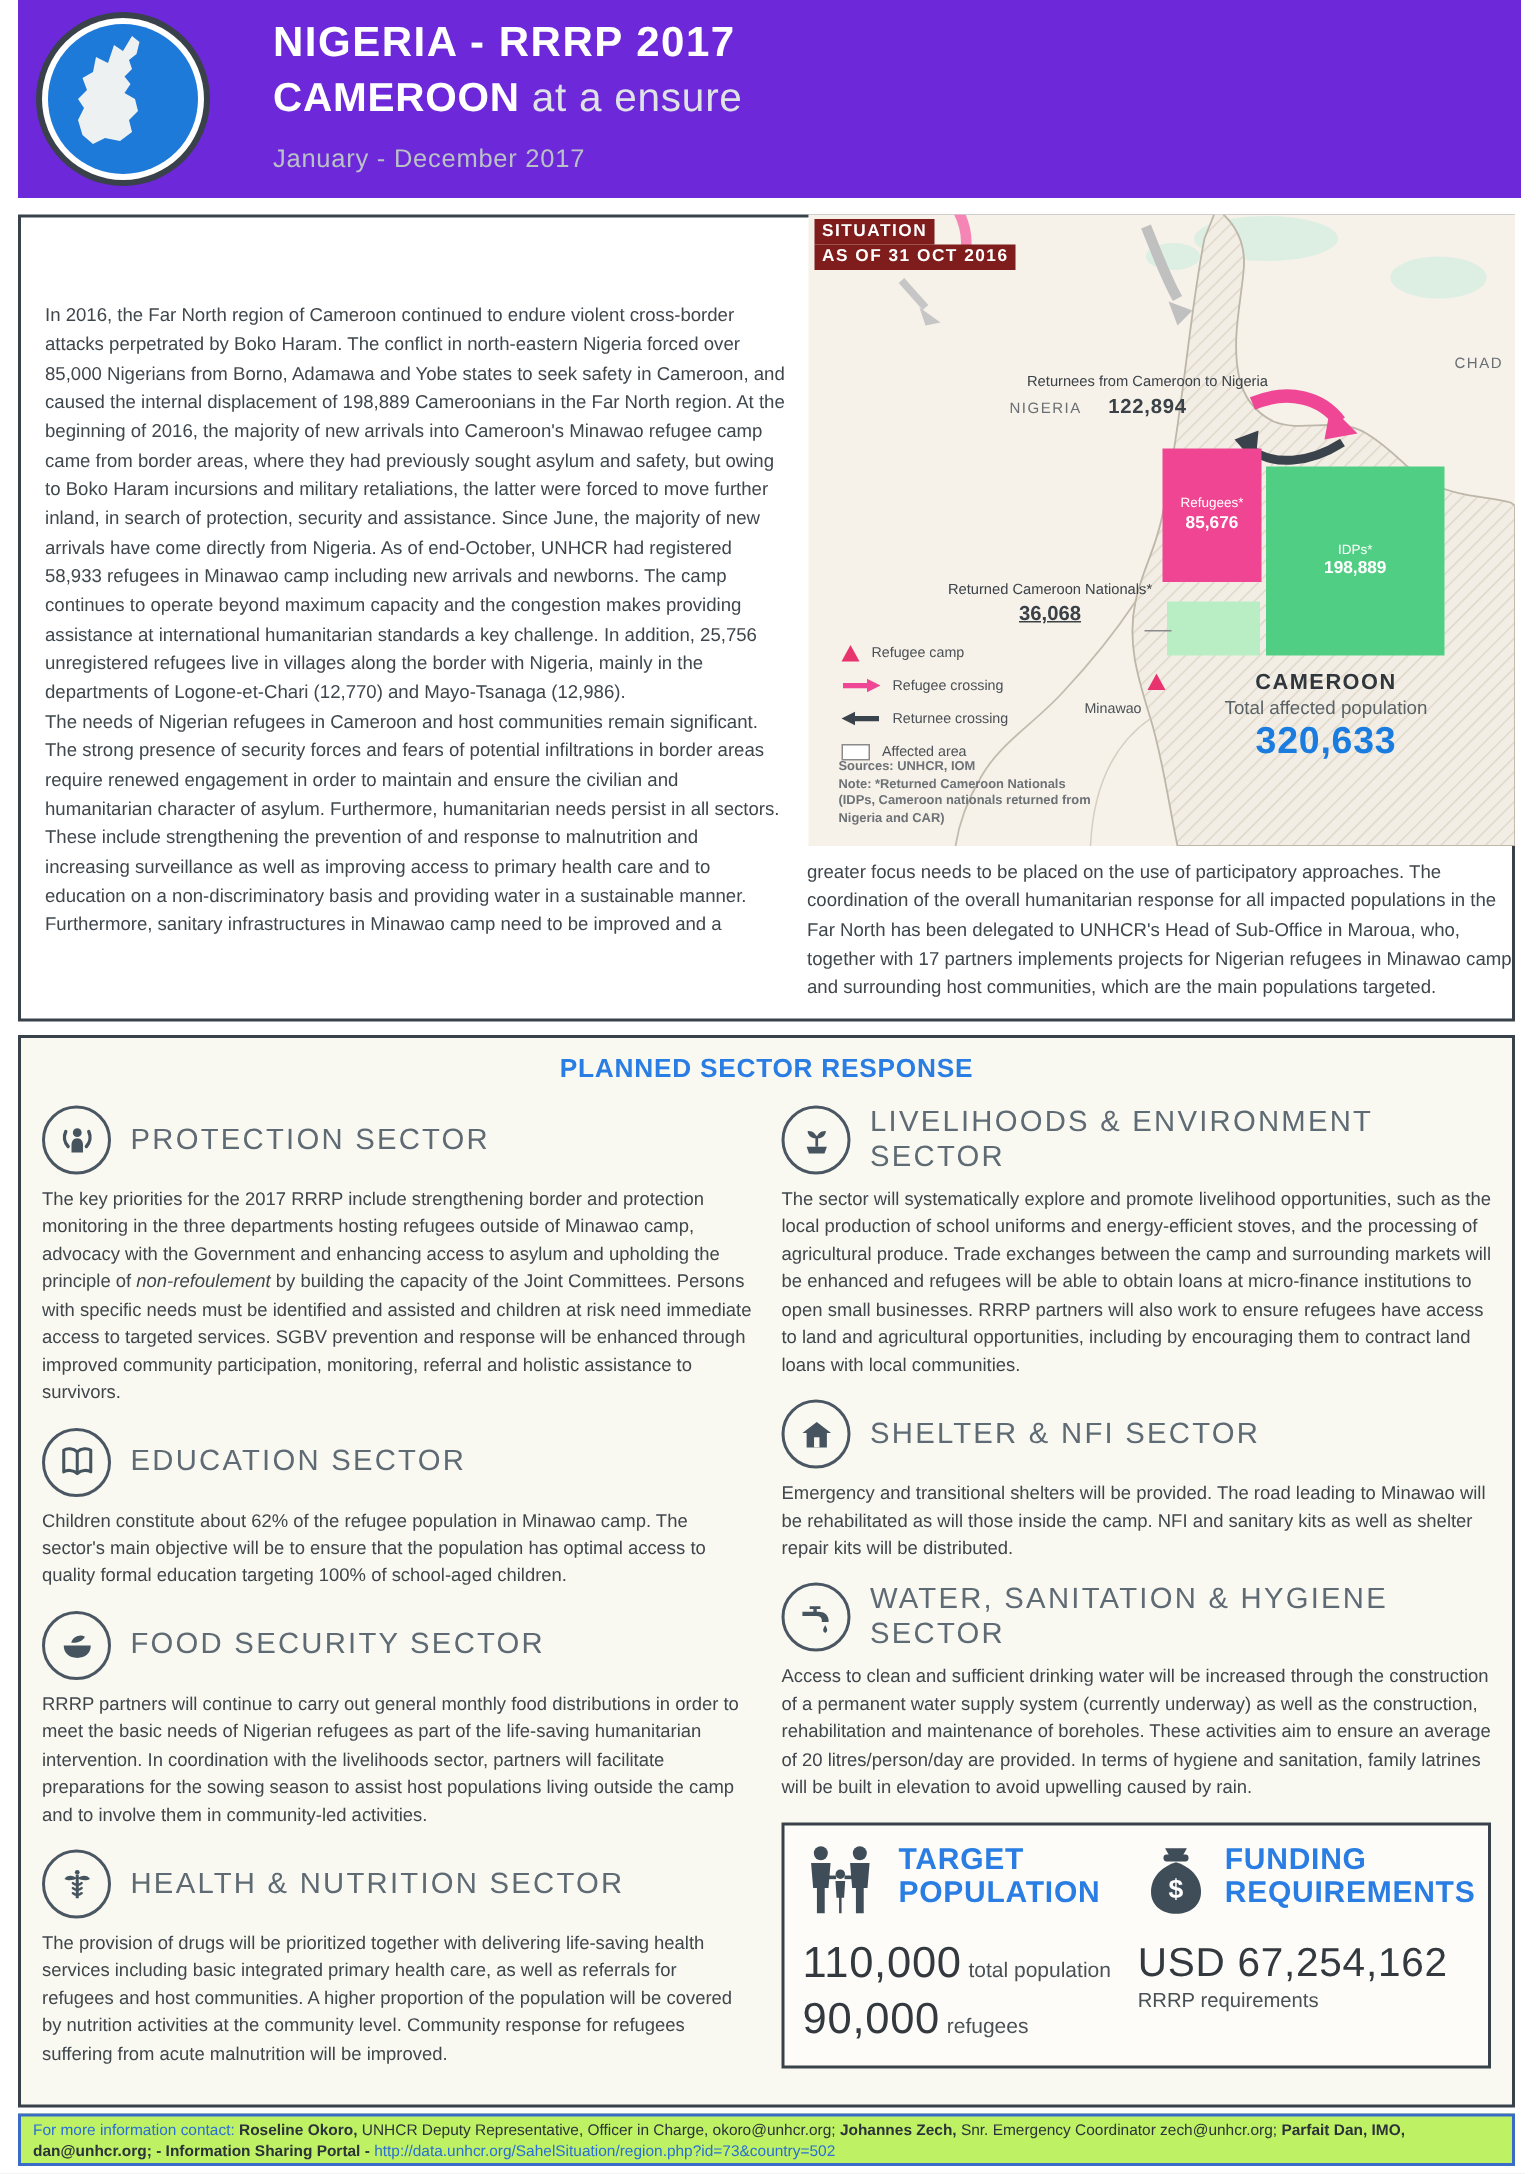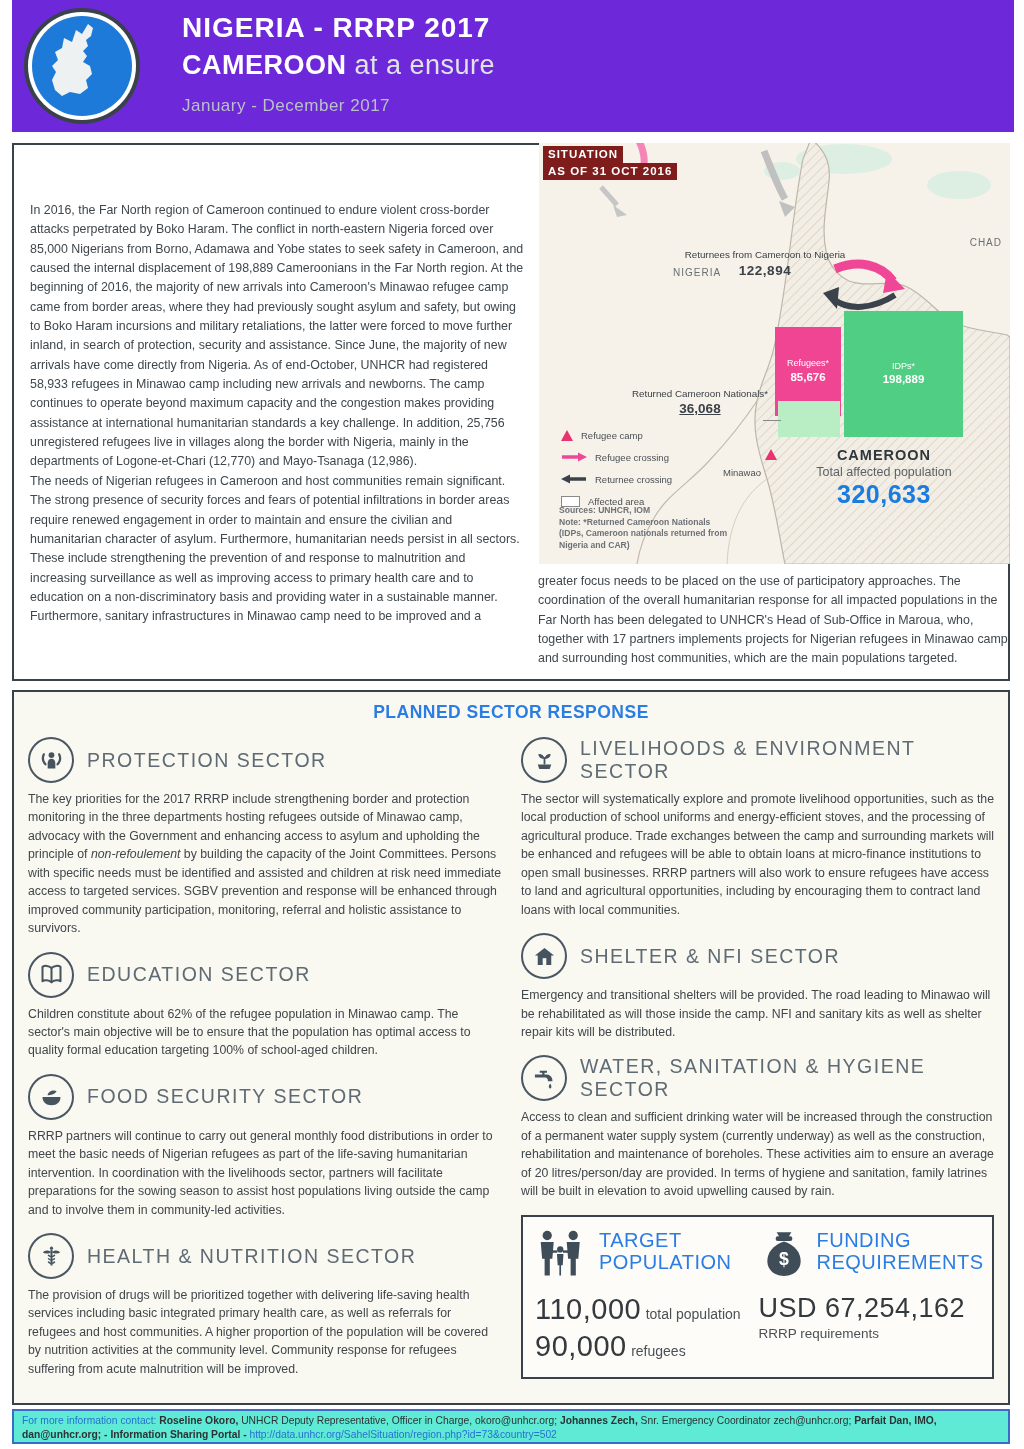--- a/index.html
+++ b/index.html
@@ -27,21 +27,21 @@
   .map { position:absolute; top:-2px; right:-2px; width:471px; height:421px; background:#f6f1e9; overflow:hidden; }
   .map svg.bg { position:absolute; left:0; top:0; }
   .badge { position:absolute; left:4px; top:3px; font-size:11.5px; font-weight:bold; color:#fff; letter-spacing:1px; line-height:1.15; }
   .badge span { background:#7f1d1d; display:inline-block; padding:2px 5px; }
   .country-label { position:absolute; font-size:10px; color:#6a6f73; letter-spacing:1px; }
   .returnees { position:absolute; left:138px; top:106px; width:176px; text-align:center; font-size:9.8px; color:#3a4147; line-height:1.25; }
   .returnees .val { font-size:13.5px; font-weight:bold; margin-top:2px; letter-spacing:0.5px; }
   .popbox { position:absolute; color:#fff; text-align:center; display:flex; flex-direction:column; justify-content:center; line-height:1.3; }
   .popbox .lbl { font-size:9px; }
   .popbox .val { font-size:11.5px; font-weight:bold; }
-  .pb-refugees { left:236px; top:184px; width:66px; height:89px; background:#f04592; }
+  .pb-refugees { left:236px; top:156px; width:66px; height:89px; background:#f04592; }
   .pb-idps { left:305px; top:168px; width:119px; height:126px; background:#50cf84; }
   .pb-returned { left:239px; top:258px; width:62px; height:36px; background:#b9eec4; }
   .returned-lbl { position:absolute; left:88px; top:245px; width:146px; text-align:center; font-size:9.8px; color:#3a4147; line-height:1.25; }
   .returned-lbl .val { font-size:13.5px; font-weight:bold; margin-top:1px;text-decoration:underline; }
   .connector { position:absolute; left:224px; top:277px; width:18px; height:1px; background:#8a8a8a; }
   .legend { position:absolute; left:22px; top:284px; }
   .legend-row { display:flex; align-items:center; gap:8px; height:16px; margin-bottom:6px; }
   .legend-row .txt { font-size:9.5px; color:#4a5055; }
   .tri { width:0; height:0; border-left:6px solid transparent; border-right:6px solid transparent; border-bottom:11px solid #e8336f; }
   .area-swatch { width:19px; height:11px; background:#fff; border:1px solid #8a8a8a; }
@@ -58,29 +58,29 @@
   .cols { display:flex; gap:20px; }
   .col { width:calc(50% - 10px); }
   .sector-head { display:flex; align-items:center; gap:13px; margin:10px 0 7px 0; }
   .icon-circle { width:46px; height:46px; border:2.5px solid #4a5763; border-radius:50%; display:flex; align-items:center; justify-content:center; flex:none; background:transparent; }
   .sector-title { font-size:19.5px; color:#5f6b74; letter-spacing:1.5px; }
   .sector-text { font-size:12.3px; line-height:1.5; color:#40474c; }
   
   .summary { border:2px solid #39424a; background:#fdfcf8; margin-top:14px; padding:12px 10px 14px 12px; display:flex; }
   .sum-half { width:50%; }
   .sum-head { display:flex; align-items:flex-start; gap:8px; }
-  .sum-title { font-size:20px; font-weight:normal; color:#2a7de2; line-height:1.1; letter-spacing:0.5px; width:150px; }
+  .sum-title { font-size:20px; font-weight:bold; color:#2a7de2; line-height:1.1; letter-spacing:0.5px; width:150px; }
   .big-num { font-size:29px; color:#33393e; letter-spacing:0.5px; }
   .num-lbl { font-size:14px; color:#4a5156; }
   .sum-rows { margin-top:12px; }
   .sum-row { margin-top:4px; white-space:nowrap; }
   .fund-val { font-size:27px; color:#33393e; margin-top:14px; letter-spacing:0.5px; }
   .fund-lbl { font-size:13.5px; color:#4a5156; margin-top:2px; }
   
-  .footer { position:absolute; left:12px; top:1409px; width:998px; height:35px; border:2px solid #3a6bc9; background:#5eead4; padding:3px 8px; font-size:10.3px; line-height:1.35; color:#2b3238; }
+  .footer { position:absolute; left:12px; top:1409px; width:998px; height:35px; border:2px solid #3a6bc9; background:#bef264; padding:3px 8px; font-size:10.3px; line-height:1.35; color:#2b3238; }
   .blue { color:#2a6fd4; }
   .bold { font-weight:bold; }
 </style>
 </head>
 <body>
 
 <div id="page">
 
   <div class="header">
     <svg class="logo" viewBox="0 0 120 120">

